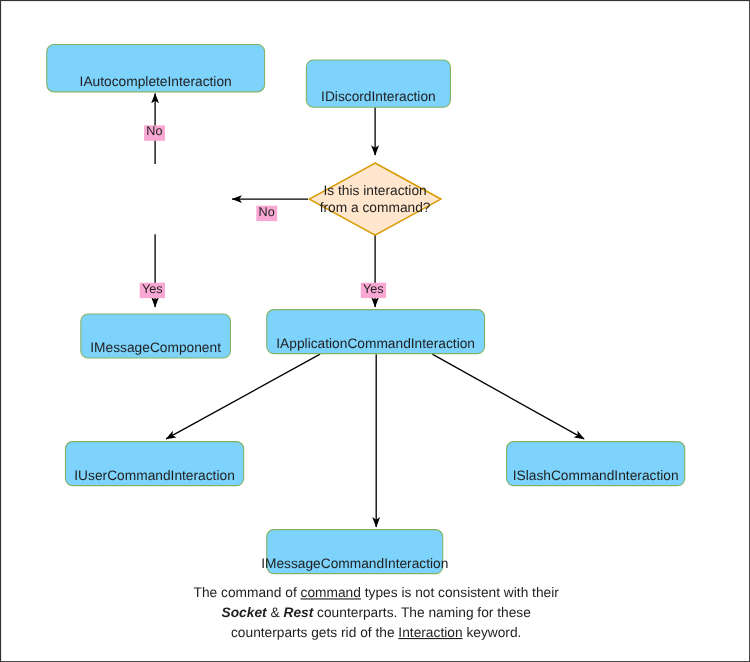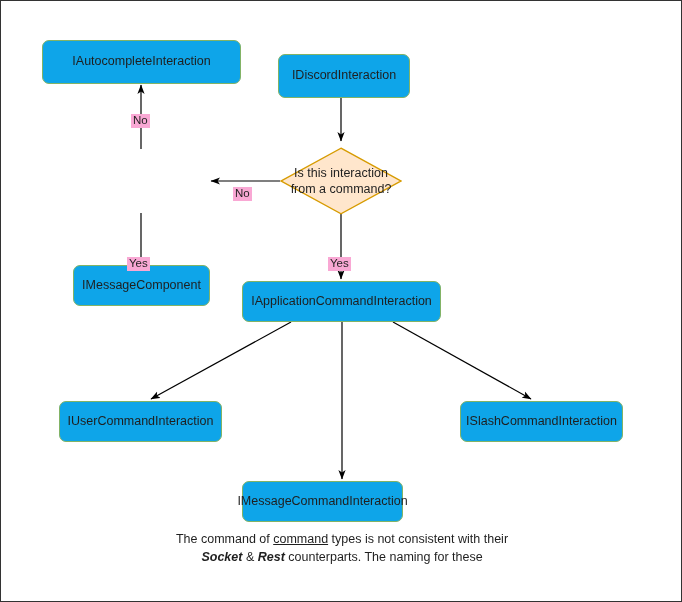--- a/index.html
+++ b/index.html
@@ -32,23 +32,24 @@
     display: flex;
     align-items: center;
     justify-content: center;
     text-align: center;
     color: #1f1f1f;
     font-size: 12.5px;
     line-height: 1.25;
     z-index: 3;
   }
   .node-box {
-    background: #0ea5e9;
+    background: #7dd3fc;
     border: 1.3px solid #82b366;
     border-radius: 7px;
+    align-items: flex-end;
   }
   .node-diamond {
     background: transparent;
     border: none;
   }
   .diamond-shape {
     position: absolute;
     left: 0; top: 0;
     width: 100%;
     height: 100%;
@@ -137,21 +138,21 @@
       <polygon points="61,1.2 120.8,34 61,66.8 1.2,34" fill="#ffe6cc" stroke="#d79b00" stroke-width="1.4"></polygon>
     </svg>
     <span class="diamond-label">Is this interaction from a command?</span>
   </div>
 
   <div class="edge-label" style="left:130px; top:101px;">No</div>
   <div class="edge-label" style="left:232px; top:174px;">No</div>
   <div class="edge-label" style="left:126px; top:244px;">Yes</div>
   <div class="edge-label" style="left:327px; top:244px;">Yes</div>
 
-  <div class="node node-box" style="left:72px; top:264px; width:137px; height:41px;">
+  <div class="node node-box" style="left:72px; top:284px; width:137px; height:41px;">
     <span>IMessageComponent</span>
   </div>
 
   <div class="node node-box" style="left:241px; top:280px; width:199px; height:41px;">
     <span>IApplicationCommandInteraction</span>
   </div>
 
   <div class="node node-box" style="left:58px; top:400px; width:163px; height:41px;">
     <span>IUserCommandInteraction</span>
   </div>
@@ -164,15 +165,18 @@
     <span>IMessageCommandInteraction</span>
   </div>
 
   <div id="caption">
     <div>
       <span>The command of </span><span class="u">command</span><span> types is not consistent with their</span>
     </div>
     <div>
       <span class="b">Socket</span><span> &amp; </span><span class="b">Rest</span><span> counterparts. The naming for these</span>
     </div>
+    <div>
+      <span>counterparts gets rid of the </span><span class="u">Interaction</span><span> keyword.</span>
+    </div>
   </div>
 
 </div>
 
 </body></html>

